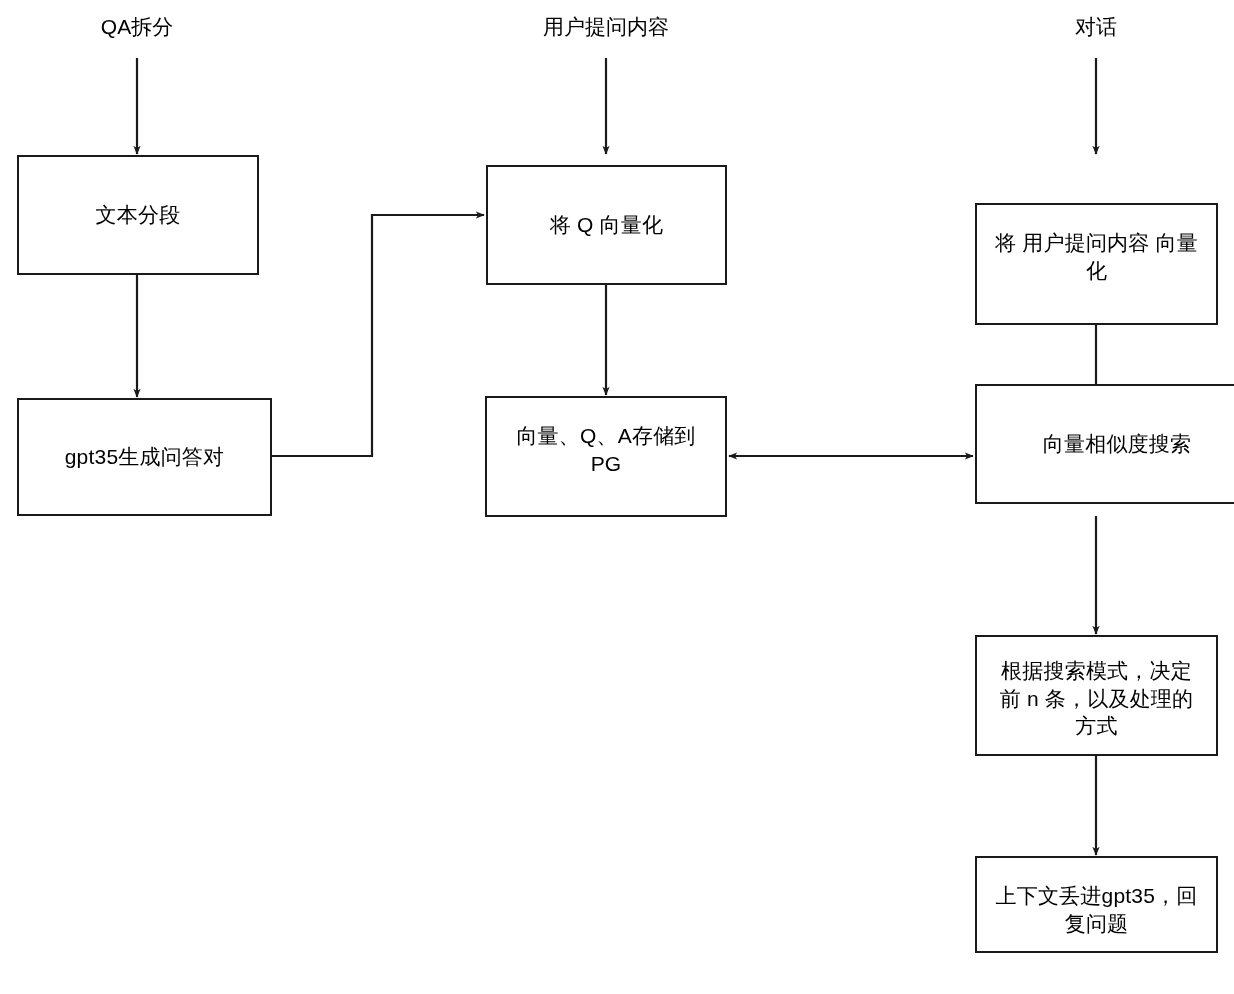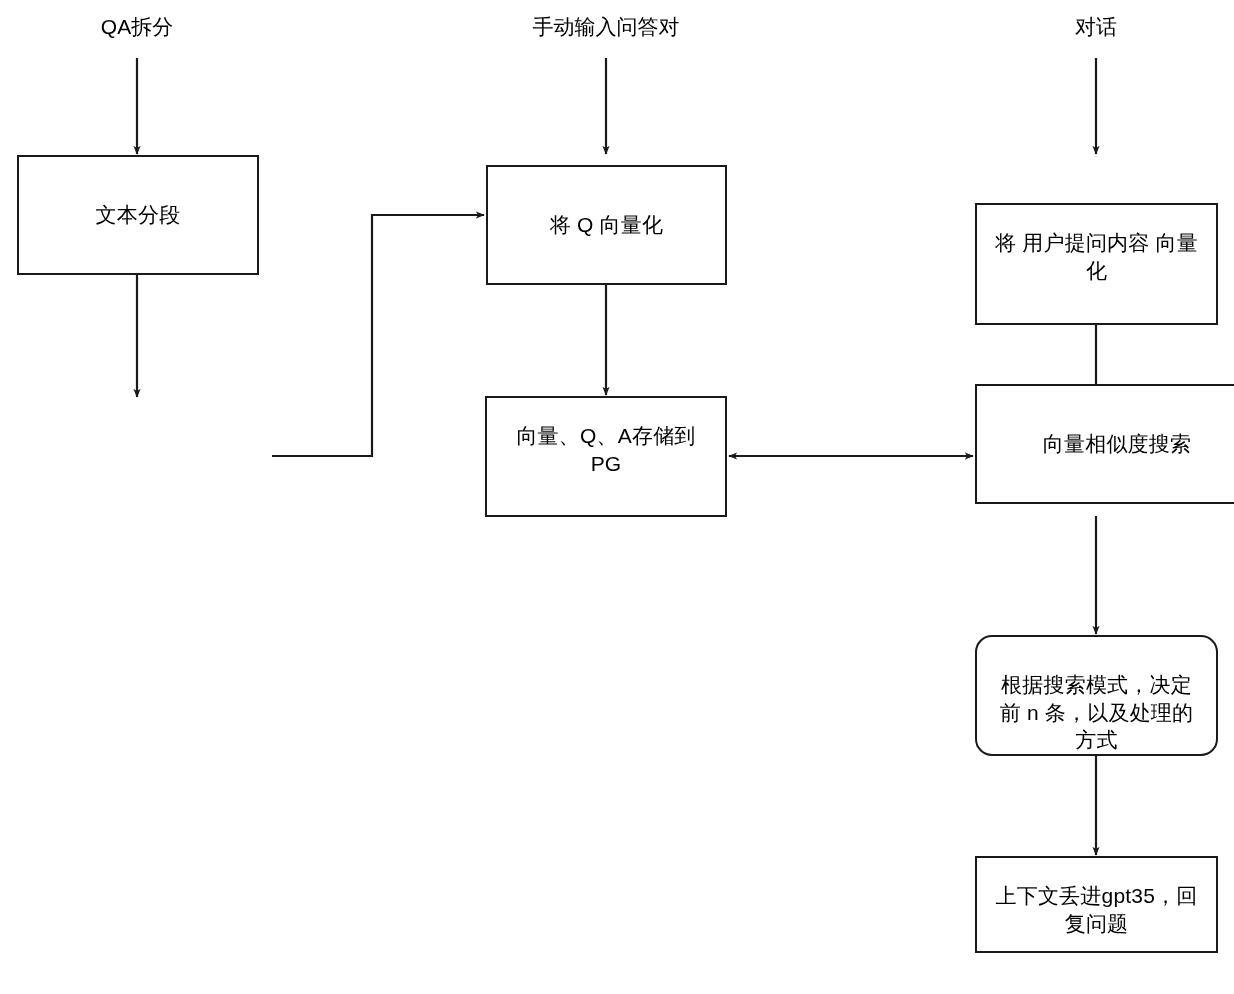--- a/index.html
+++ b/index.html
@@ -86,36 +86,37 @@
     <line x1="1096" y1="277" x2="1096" y2="395" stroke="#1a1a1a" stroke-width="2.2" marker-end="url(#arrowhead)"></line>
 
     <line x1="729" y1="456" x2="973" y2="456" stroke="#1a1a1a" stroke-width="2.2" marker-end="url(#arrowhead)" marker-start="url(#arrowhead-start)"></line>
 
     <line x1="1096" y1="516" x2="1096" y2="634" stroke="#1a1a1a" stroke-width="2.2" marker-end="url(#arrowhead)"></line>
 
     <line x1="1096" y1="756" x2="1096" y2="855" stroke="#1a1a1a" stroke-width="2.2" marker-end="url(#arrowhead)"></line>
   </svg>
 
   <div class="edge-label" style="left:137px; top:14px;">QA拆分</div>
-  <div class="edge-label" style="left:606px; top:14px;">手动输入问答对</div>
+  <div class="edge-label" style="left:606px; top:14px;">用户提问内容</div>
   <div class="edge-label" style="left:1096px; top:14px;">对话</div>
 
   <div class="node" style="left:17px; top:155px; width:242px; height:120px;">文本分段</div>
 
+  <div class="node" style="left:17px; top:398px; width:255px; height:118px;">gpt35生成问答对</div>
 
   <div class="node" style="left:486px; top:155px; width:241px; height:120px;margin-top:10px;">将 Q 向量化</div>
 
   <div class="node top-biased" style="left:485px; top:396px; width:242px; height:121px;">向量、Q、A存储到
 PG</div>
 
   <div class="node top-biased" style="left:975px; top:155px; width:243px; height:122px;margin-top:48px;">将 用户提问内容 向量
 化</div>
 
   <div class="node" style="left:975px; top:384px; width:284px; height:120px;">向量相似度搜索</div>
 
-  <div class="node top-biased" style="left:975px; top:635px; width:243px; height:121px; padding-top:34px;border-radius:17px;">根据搜索模式，决定
+  <div class="node top-biased" style="left:975px; top:635px; width:243px; height:121px; padding-top:20px;">根据搜索模式，决定
 前 n 条，以及处理的
 方式</div>
 
   <div class="node top-biased" style="left:975px; top:856px; width:243px; height:97px;">上下文丢进gpt35，回
 复问题</div>
 
 </div>
 
 </body></html>

